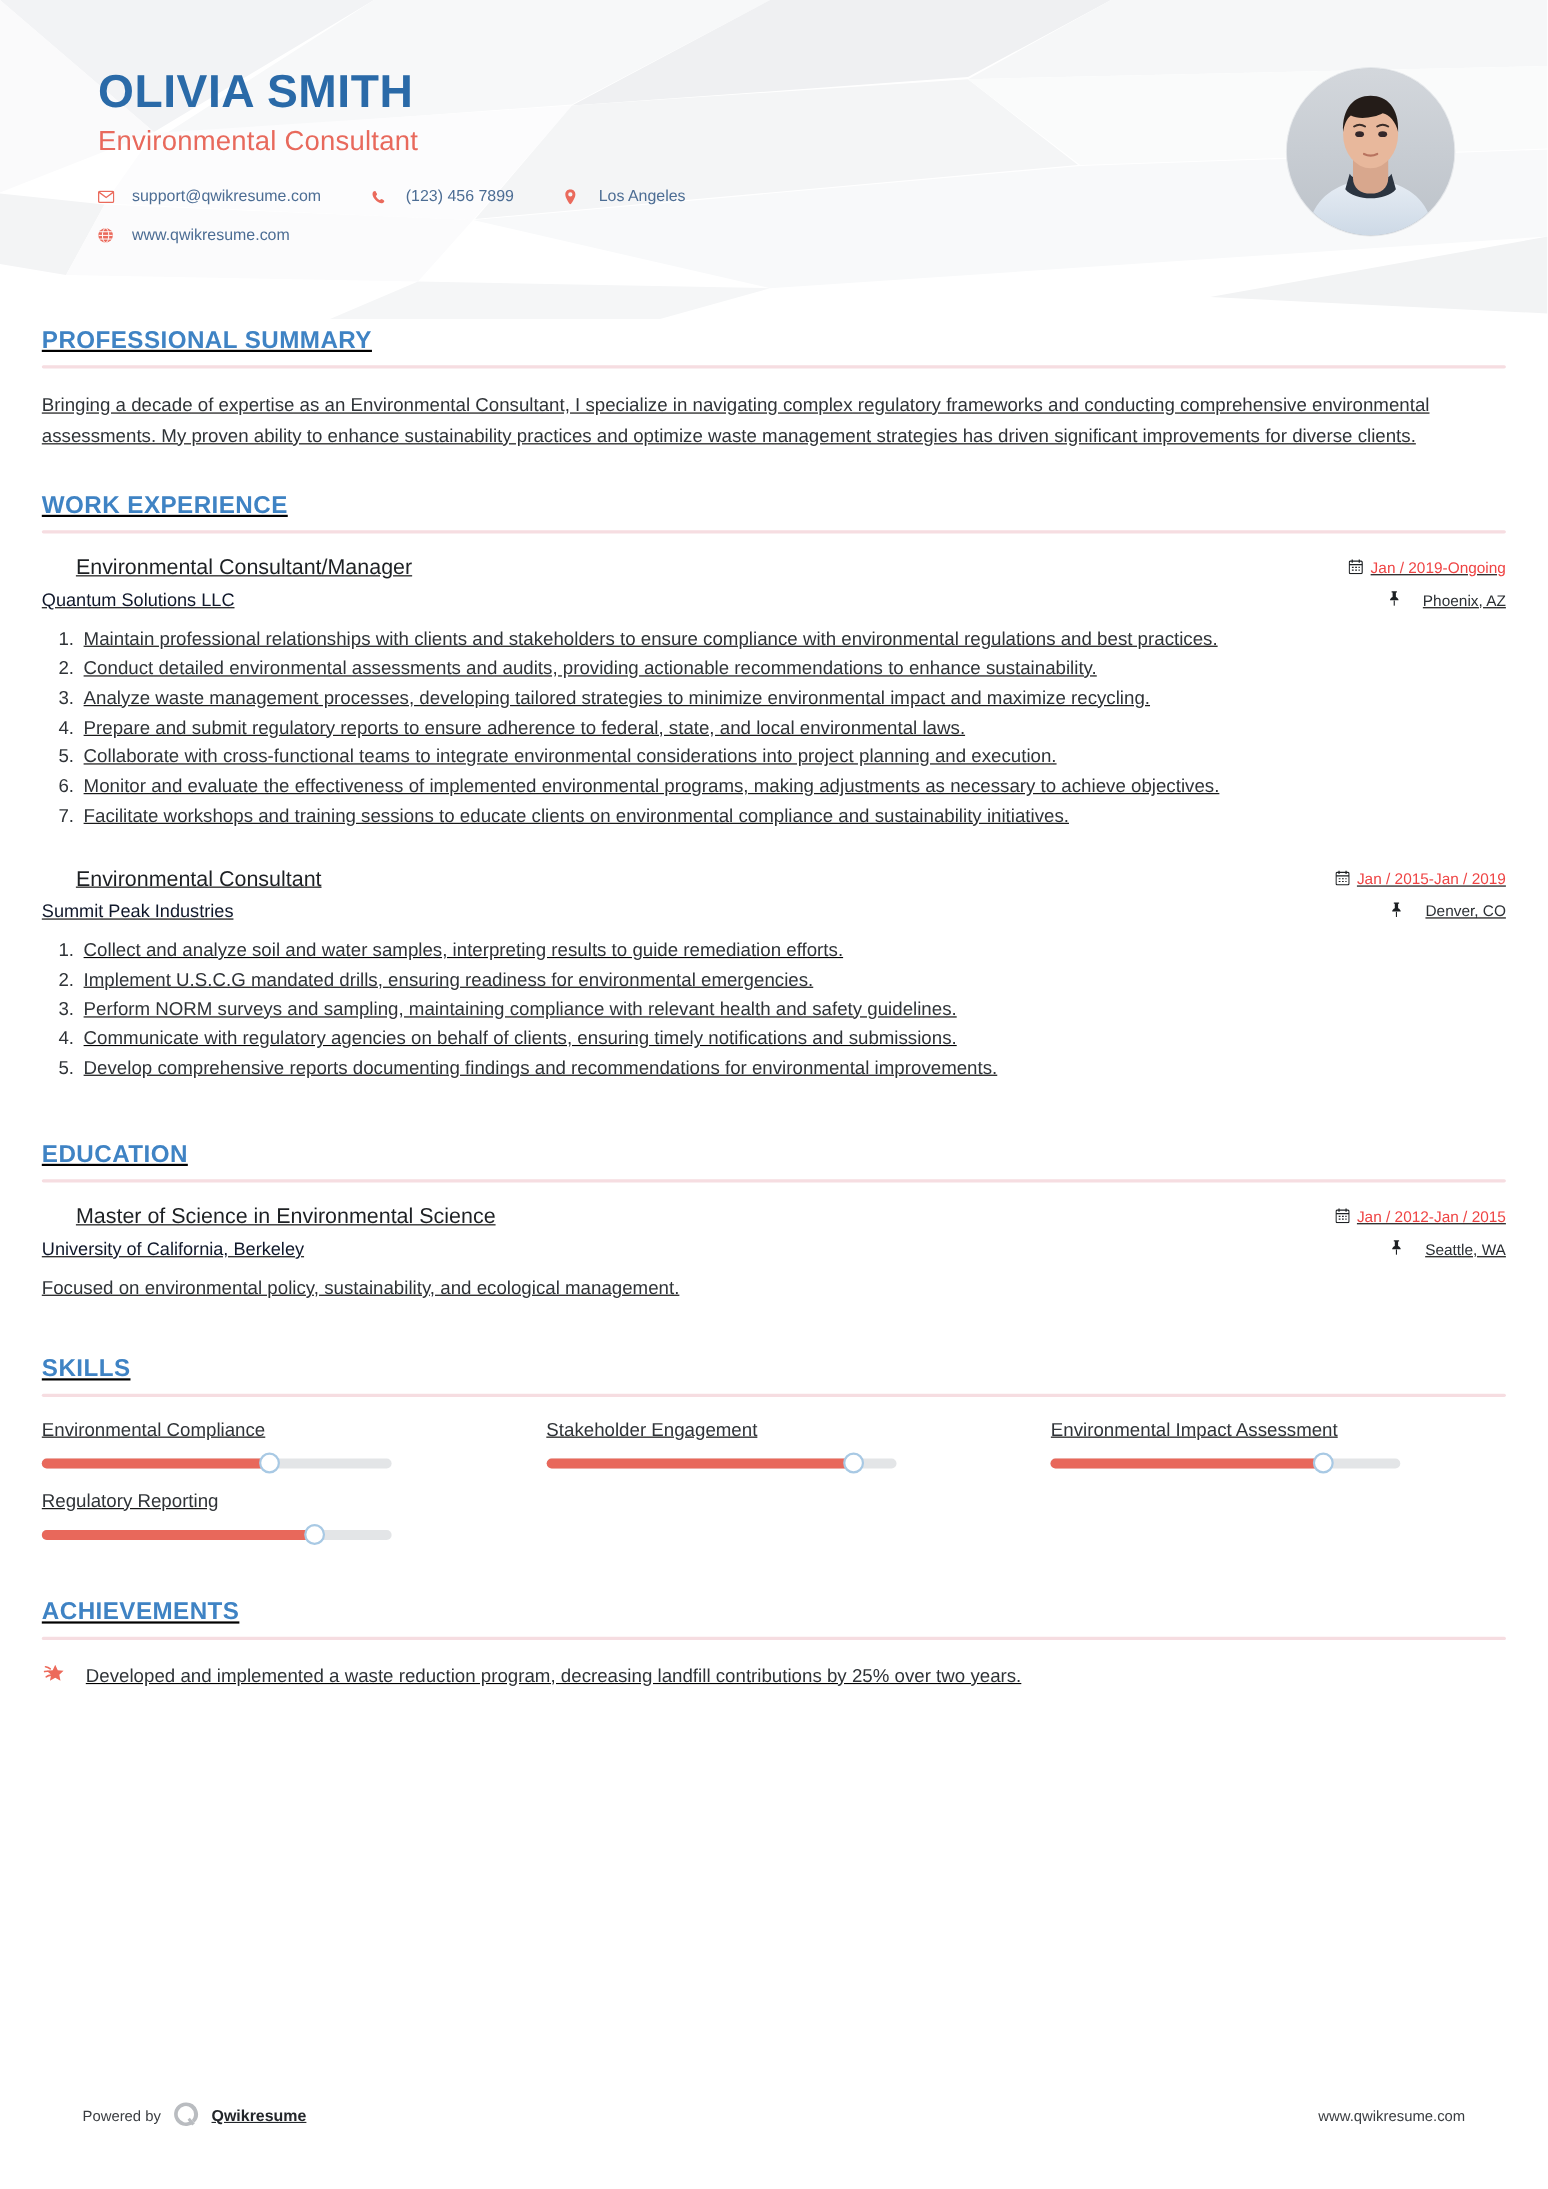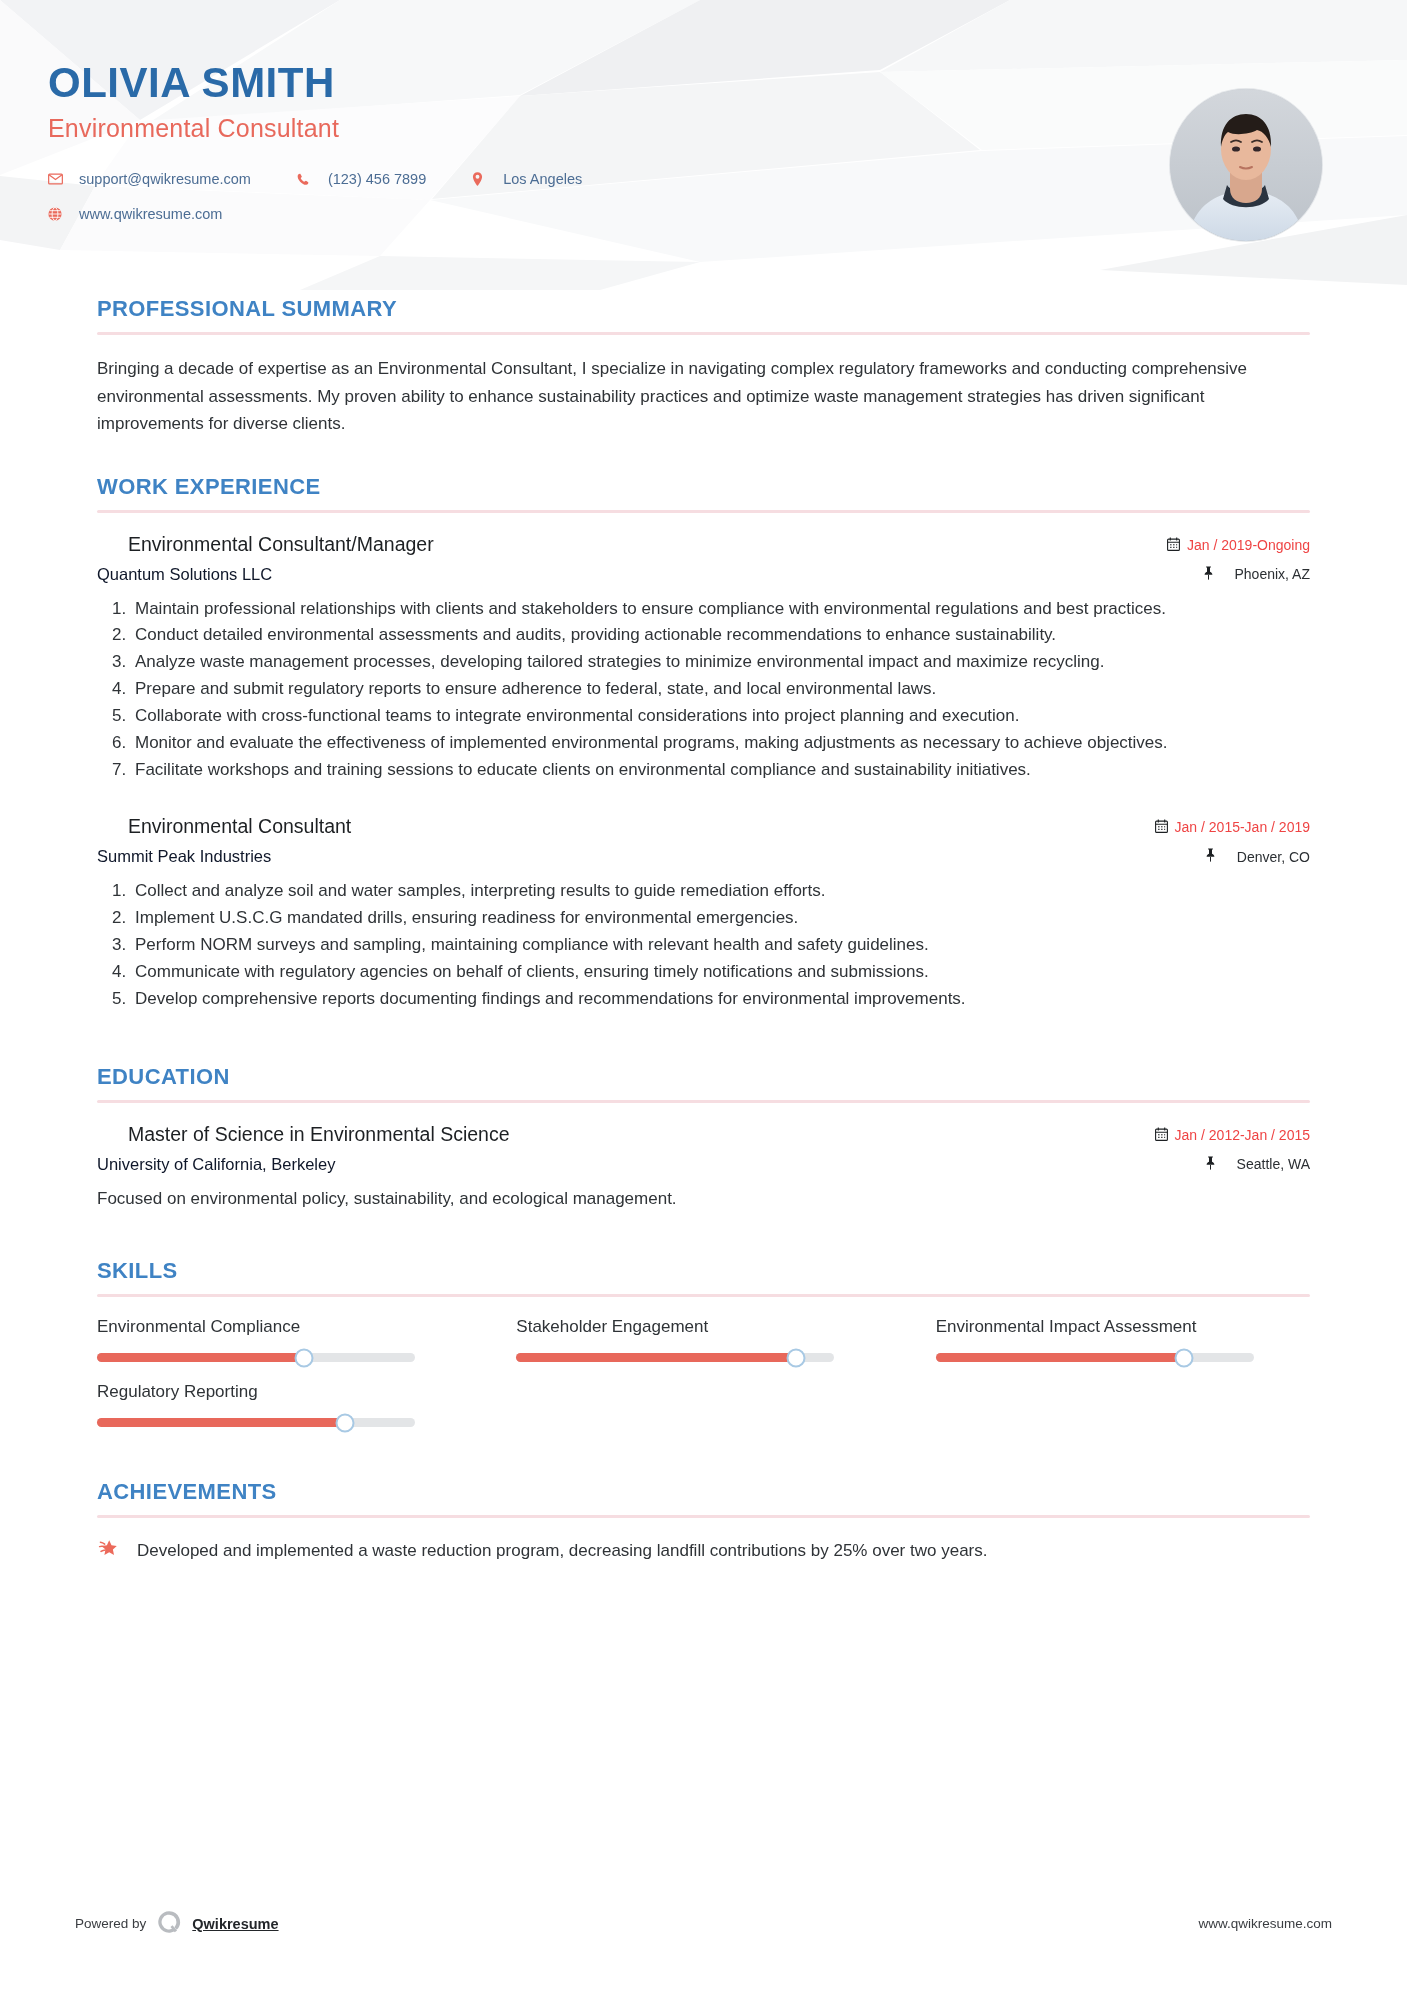--- a/index.html
+++ b/index.html
@@ -21,24 +21,24 @@
   .header {
     position: relative;
     height: 290px;
     background: #ffffff;
     overflow: hidden;
   }
   .header-bg { position: absolute; inset: 0; z-index: 0; }
   .header-inner {
     position: relative;
     z-index: 2;
-    padding: 60px 75px 0 48px;
+    padding: 60px 75px 0 89px;
     display: flex;
     justify-content: space-between;
-    align-items: flex-end;
+    align-items: flex-start;
   }
   .name {
     font-size: 42px;
     font-weight: bold;
     letter-spacing: 0.5px;
     color: #2a6aa8;
     line-height: 1.1;
   }
   .role {
     font-size: 25px;
@@ -78,21 +78,21 @@
     overflow: hidden;
     margin-top: 2px;
     margin-right: 10px;
     flex: none;
     box-shadow: 0 0 0 1px #e4e7ea;
     background: #c8ccd2;
     position: relative;
   }
 
   
-  .body { padding: 0 97px; }
+  .body { padding: 0 38px; text-decoration: underline; }
   .section { margin-top: 6px; }
   .sec-title {
     font-size: 22px;
     font-weight: bold;
     color: #3f83c4;
     letter-spacing: 0.4px;
     margin-bottom: 10px;
   }
   .sec-rule {
     height: 3px;

